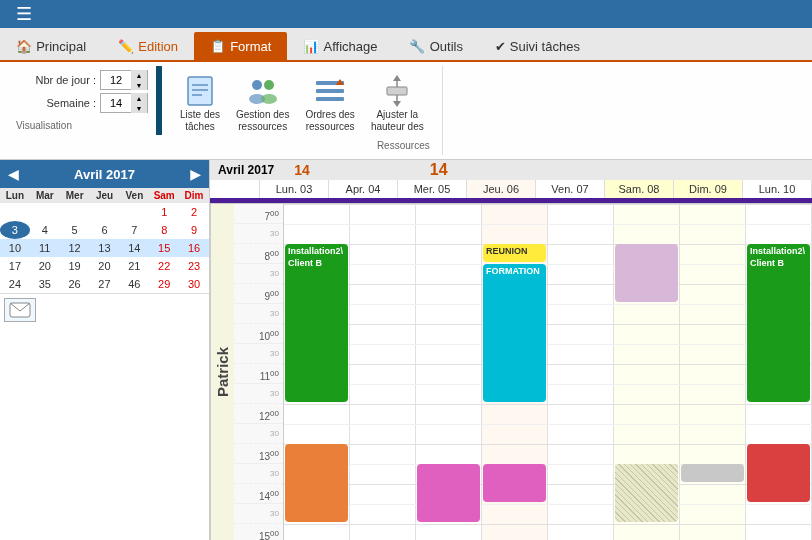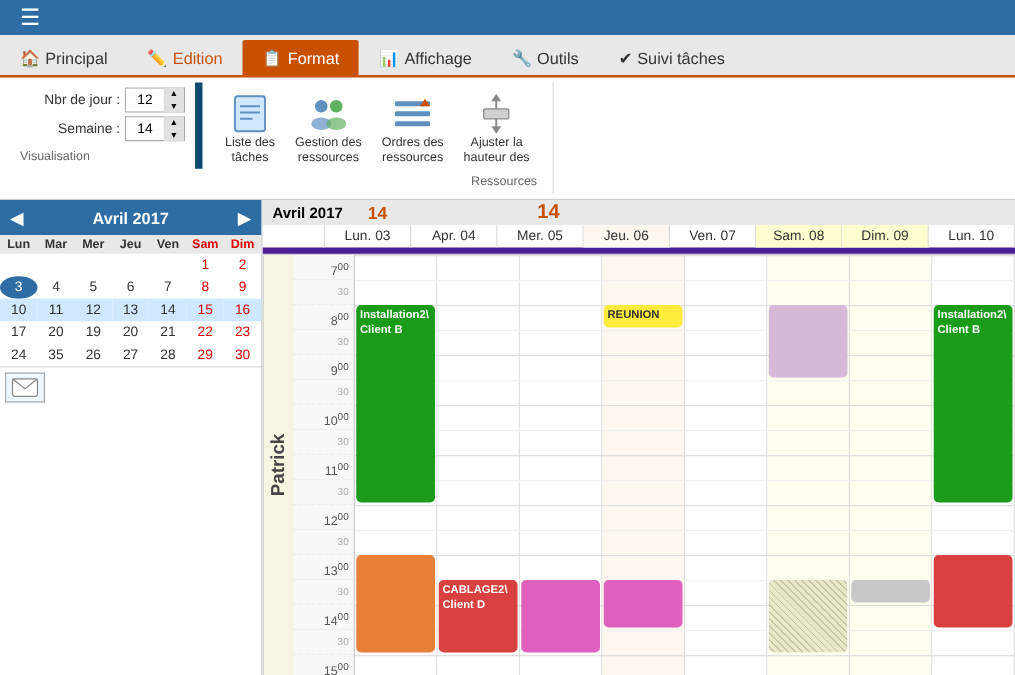--- a/index.html
+++ b/index.html
@@ -590,21 +590,21 @@
             <span class="cal-day">20</span>
             <span class="cal-day">19</span>
             <span class="cal-day">20</span>
             <span class="cal-day">21</span>
             <span class="cal-day weekend">22</span>
             <span class="cal-day weekend">23</span>
             <span class="cal-day">24</span>
             <span class="cal-day">35</span>
             <span class="cal-day">26</span>
             <span class="cal-day">27</span>
-            <span class="cal-day">28</span>
+            <span class="cal-day">46</span>
             <span class="cal-day weekend">29</span>
             <span class="cal-day weekend">30</span>
           </div>
       </div>
 
       <div id="sidebar-email">
         <div style="width:32px;height:24px;border:1px solid #aaa;background:#f0f8ff;display:flex;align-items:center;justify-content:center;cursor:pointer;">
           <svg width="22" height="16" viewBox="0 0 22 16">
               <rect x="1" y="1" width="20" height="14" rx="2" fill="white" stroke="#888" stroke-width="1"></rect>
               <polyline points="1,1 11,9 21,1" stroke="#888" stroke-width="1" fill="none"></polyline>
@@ -681,26 +681,25 @@
               <div style="position: absolute; left: 0px; right: 0px; top: 200px; height: 1px; background: rgb(224, 224, 224); pointer-events: none; z-index: 1;"></div>
               <div style="position: absolute; left: 0px; right: 0px; top: 220px; height: 1px; background: rgb(240, 240, 240); pointer-events: none; z-index: 1;"></div>
               <div style="position: absolute; left: 0px; right: 0px; top: 240px; height: 1px; background: rgb(224, 224, 224); pointer-events: none; z-index: 1;"></div>
               <div style="position: absolute; left: 0px; right: 0px; top: 260px; height: 1px; background: rgb(240, 240, 240); pointer-events: none; z-index: 1;"></div>
               <div style="position: absolute; left: 0px; right: 0px; top: 280px; height: 1px; background: rgb(224, 224, 224); pointer-events: none; z-index: 1;"></div>
               <div style="position: absolute; left: 0px; right: 0px; top: 300px; height: 1px; background: rgb(240, 240, 240); pointer-events: none; z-index: 1;"></div>
               <div style="position: absolute; left: 0px; right: 0px; top: 320px; height: 1px; background: rgb(224, 224, 224); pointer-events: none; z-index: 1;"></div>
               <div style="position: absolute; top: 40px; height: 158px; left: calc(0% + 1px); width: calc(12.5% - 3px); background: rgb(26, 156, 26); border-radius: 4px; font-size: 9px; font-weight: bold; color: white; padding: 2px 3px; overflow: hidden; cursor: pointer; z-index: 10; line-height: 1.3;">Installation2\
 Client B</div>
               <div style="position: absolute; top: 40px; height: 18px; left: calc(37.5% + 1px); width: calc(12.5% - 3px); background: rgb(255, 235, 59); border-radius: 4px; font-size: 9px; font-weight: bold; color: rgb(51, 51, 51); padding: 2px 3px; overflow: hidden; cursor: pointer; z-index: 10; line-height: 1.3;">REUNION</div>
+              <div style="position: absolute; top: 60px; height: 138px; left: calc(37.5% + 1px); width: calc(12.5% - 3px); background: rgb(0, 188, 212); border-radius: 4px; font-size: 9px; font-weight: bold; color: white; padding: 2px 3px; overflow: hidden; cursor: pointer; z-index: 10; line-height: 1.3;">FORMATION</div>
               <div style="position: absolute; top: 40px; height: 58px; left: calc(62.5% + 1px); width: calc(12.5% - 3px); background: rgb(216, 184, 216); border-radius: 4px; font-size: 9px; font-weight: bold; color: white; padding: 2px 3px; overflow: hidden; cursor: pointer; z-index: 10; line-height: 1.3;"></div>
               <div style="position: absolute; top: 40px; height: 158px; left: calc(87.5% + 1px); width: calc(12.5% - 3px); background: rgb(26, 156, 26); border-radius: 4px; font-size: 9px; font-weight: bold; color: white; padding: 2px 3px; overflow: hidden; cursor: pointer; z-index: 10; line-height: 1.3;">Installation2\
 Client B</div>
               <div style="position: absolute; top: 240px; height: 78px; left: calc(0% + 1px); width: calc(12.5% - 3px); background: rgb(232, 128, 58); border-radius: 4px; font-size: 9px; font-weight: bold; color: white; padding: 2px 3px; overflow: hidden; cursor: pointer; z-index: 10; line-height: 1.3;"></div>
-              <div style="position: absolute; top: 260px; height: 58px; left: calc(12.5% + 1px); width: calc(12.5% - 3px); background: rgb(217, 64, 64); border-radius: 4px; font-size: 9px; font-weight: bold; color: white; padding: 2px 3px; overflow: hidden; cursor: pointer; z-index: 10; line-height: 1.3;">CABLAGE2\
-Client D</div>
               <div style="position: absolute; top: 260px; height: 58px; left: calc(25% + 1px); width: calc(12.5% - 3px); background: rgb(224, 96, 192); border-radius: 4px; font-size: 9px; font-weight: bold; color: white; padding: 2px 3px; overflow: hidden; cursor: pointer; z-index: 10; line-height: 1.3;"></div>
               <div style="position: absolute; top: 260px; height: 38px; left: calc(37.5% + 1px); width: calc(12.5% - 3px); background: rgb(224, 96, 192); border-radius: 4px; font-size: 9px; font-weight: bold; color: white; padding: 2px 3px; overflow: hidden; cursor: pointer; z-index: 10; line-height: 1.3;"></div>
               <div style="position: absolute; top: 260px; height: 58px; left: calc(62.5% + 1px); width: calc(12.5% - 3px); background: repeating-linear-gradient(45deg, transparent, transparent 3px, rgba(0, 0, 0, 0.15) 3px, rgba(0, 0, 0, 0.15) 4px) rgb(232, 232, 200); border-radius: 4px; font-size: 9px; font-weight: bold; color: rgb(136, 136, 136); padding: 2px 3px; overflow: hidden; cursor: pointer; z-index: 10; line-height: 1.3;"></div>
               <div style="position: absolute; top: 260px; height: 18px; left: calc(75% + 1px); width: calc(12.5% - 3px); background: rgb(200, 200, 200); border-radius: 4px; font-size: 9px; font-weight: bold; color: white; padding: 2px 3px; overflow: hidden; cursor: pointer; z-index: 10; line-height: 1.3;"></div>
               <div style="position: absolute; top: 240px; height: 58px; left: calc(87.5% + 1px); width: calc(12.5% - 3px); background: rgb(217, 64, 64); border-radius: 4px; font-size: 9px; font-weight: bold; color: white; padding: 2px 3px; overflow: hidden; cursor: pointer; z-index: 10; line-height: 1.3;"></div>
             </div>
         </div>
       </div>
 
     </div>

